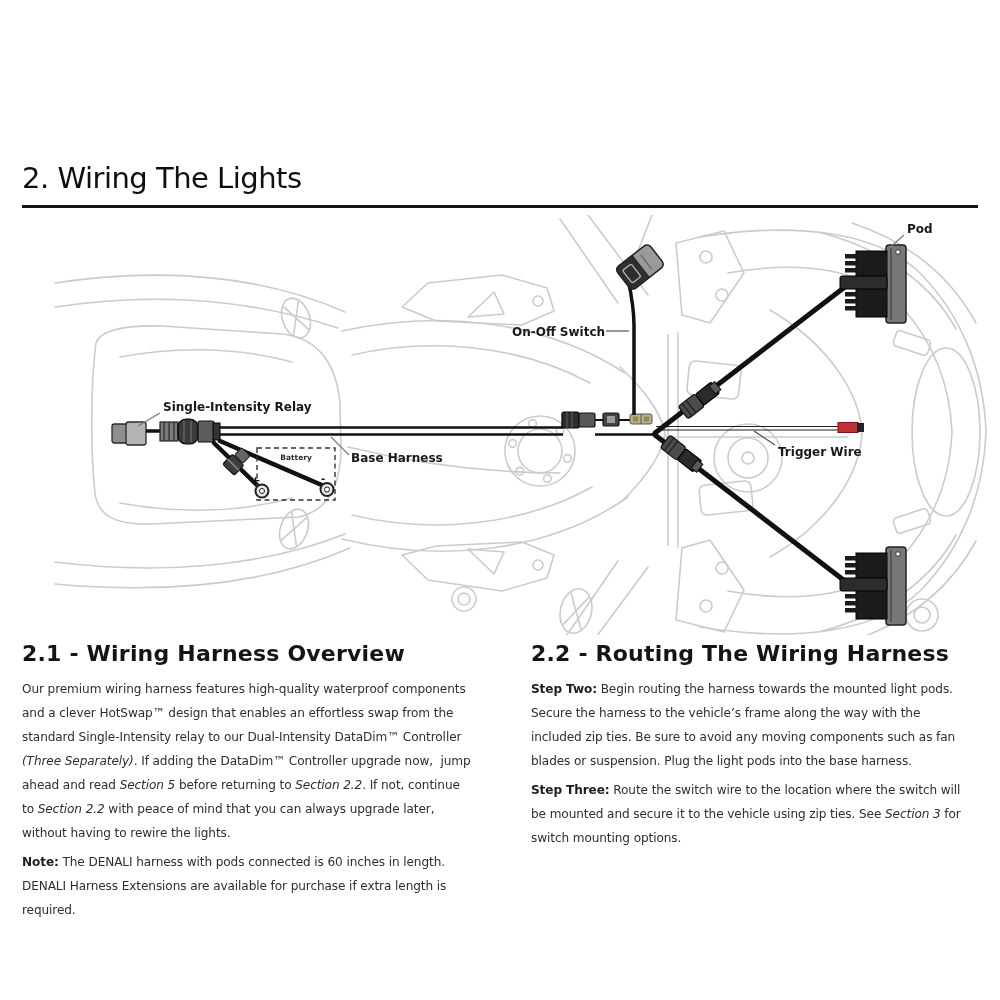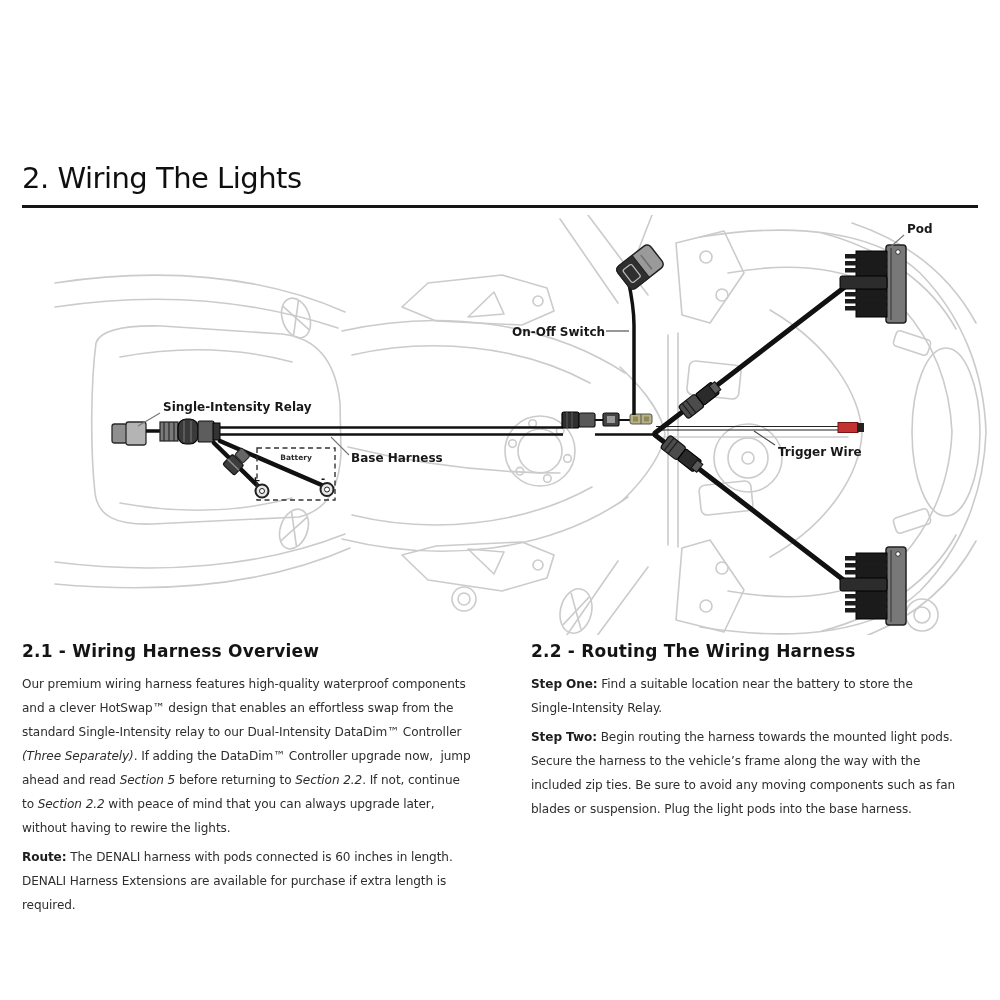--- a/index.html
+++ b/index.html
@@ -10,21 +10,21 @@
   }
   .h1{
     position:absolute;left:22px;top:161px;font-size:29px;font-weight:normal;
     color:#0f0f0f;letter-spacing:-0.5px;white-space:pre;
   }
   .rule{position:absolute;left:22px;top:205px;width:956px;height:3px;background:#151515;}
   .diagram-wrap{position:absolute;left:0;top:215px;width:1000px;height:420px;}
   .col{position:absolute;top:641px;}
   .col-left{left:22px;width:505px;}
   .col-right{left:531px;width:465px;}
-  .h2{font-size:17px;font-weight:bold;color:#141414;margin:0 0 11px 0;letter-spacing:0.2px;white-space:pre;}
+  .h2{font-size:22px;font-weight:bold;color:#141414;margin:0 0 11px 0;letter-spacing:0.2px;white-space:pre;}
   .body-para{margin:0 0 5px 0;font-size:12.1px;line-height:24px;letter-spacing:-0.1px;white-space:pre;}
   .run-bold{font-weight:bold;color:#1d1d1d;}
   .run-italic{font-style:italic;}
   text.dlabel{font-family:"DejaVu Sans","Liberation Sans",sans-serif;font-weight:bold;font-size:12px;fill:#181818;}
   text.dlabel-small{font-family:"DejaVu Sans","Liberation Sans",sans-serif;font-weight:bold;font-size:7.5px;fill:#2a2a2a;}
   text.dsign{font-family:"DejaVu Sans","Liberation Sans",sans-serif;font-weight:bold;fill:#111;}
 </style>
 </head>
 <body>
 
@@ -248,29 +248,30 @@
 <div class="col col-left">
   <h2 class="h2">2.1 - Wiring Harness Overview</h2>
   <div>
       <p class="body-para"><span>Our premium wiring harness features high-quality waterproof components
 and a clever HotSwap™ design that enables an effortless swap from the
 standard Single-Intensity relay to our Dual-Intensity DataDim™ Controller
 </span><span class="run-italic">(Three Separately)</span><span>. If adding the DataDim™ Controller upgrade now,  jump
 ahead and read </span><span class="run-italic">Section 5</span><span> before returning to </span><span class="run-italic">Section 2.2</span><span>. If not, continue
 to </span><span class="run-italic">Section 2.2</span><span> with peace of mind that you can always upgrade later,
 without having to rewire the lights.</span></p>
-      <p class="body-para"><span class="run-bold">Route:</span><span> The DENALI harness with pods connected is 60 inches in length.
+      <p class="body-para"><span class="run-bold">Note:</span><span> The DENALI harness with pods connected is 60 inches in length.
 DENALI Harness Extensions are available for purchase if extra length is
 required.</span></p>
     </div>
 </div>
 
 <div class="col col-right">
   <h2 class="h2">2.2 - Routing The Wiring Harness</h2>
   <div>
-      <p class="body-para"><span class="run-bold">Step One:</span><span> Find a suitable location near the battery to store the
-Single-Intensity Relay.</span></p>
       <p class="body-para"><span class="run-bold">Step Two:</span><span> Begin routing the harness towards the mounted light pods.
 Secure the harness to the vehicle’s frame along the way with the
 included zip ties. Be sure to avoid any moving components such as fan
 blades or suspension. Plug the light pods into the base harness.</span></p>
+      <p class="body-para"><span class="run-bold">Step Three:</span><span> Route the switch wire to the location where the switch will
+be mounted and secure it to the vehicle using zip ties. See </span><span class="run-italic">Section 3</span><span> for
+switch mounting options.</span></p>
     </div>
 </div>
 
 </body></html>

